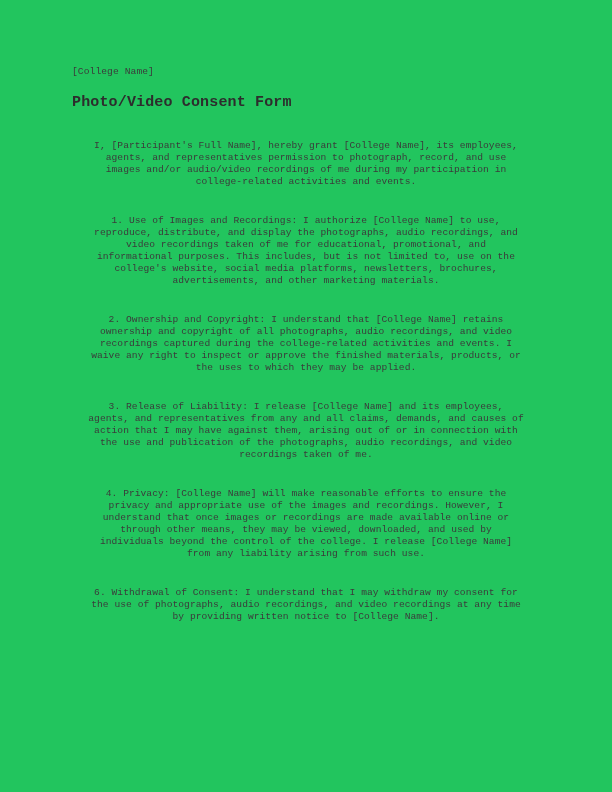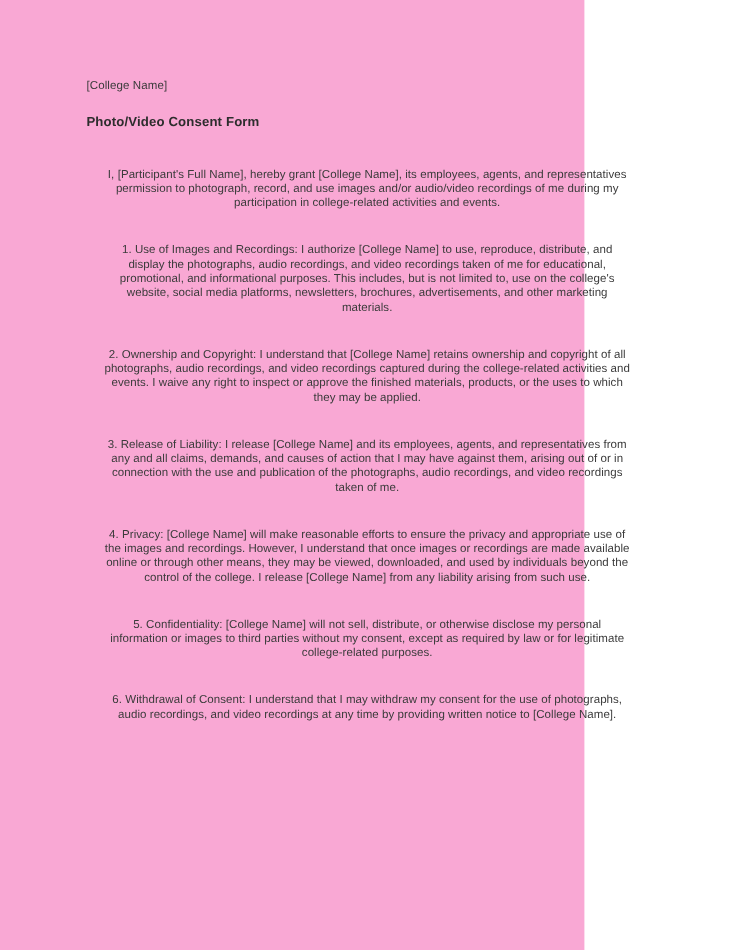--- a/index.html
+++ b/index.html
@@ -12,43 +12,44 @@
     height: 792px;
     background: #ffffff;
     font-family: "Liberation Sans", sans-serif;
     color: #3b3b3b;
     -webkit-font-smoothing: antialiased;
     overflow: hidden;
   }
 
   .page {
     position: relative;
-    width: 487px;
+    width: 612px;
     height: 792px;
-    background: #f9a8d4;
+    background: #22c55e;
     box-sizing: border-box;
+    font-family: Liberation Mono, monospace;
   }
 
   .doc-body {
     position: absolute;
     left: 72px;
     top: 64px;
     width: 468px;
   }
 
   .org-name {
     font-size: 9.6px;
     line-height: 15px;
     color: #3b3b3b;
     margin: 0 0 0 0;
     letter-spacing: 0.01em;
   }
 
   .doc-title {
-    font-size: 11px;
+    font-size: 15px;
     line-height: 15px;
     font-weight: bold;
     color: #2d2d2d;
     margin: 16px 0 0 0;
     letter-spacing: 0.01em;
   }
 
   .para {
     font-size: 9.6px;
     line-height: 12px;
@@ -77,18 +78,17 @@
 
 
     <p class="para gap-clause">1. Use of Images and Recordings: I authorize [College Name] to use, reproduce, distribute, and display the photographs, audio recordings, and video recordings taken of me for educational, promotional, and informational purposes. This includes, but is not limited to, use on the college's website, social media platforms, newsletters, brochures, advertisements, and other marketing materials.</p>
 
     <p class="para gap-clause">2. Ownership and Copyright: I understand that [College Name] retains ownership and copyright of all photographs, audio recordings, and video recordings captured during the college-related activities and events. I waive any right to inspect or approve the finished materials, products, or the uses to which they may be applied.</p>
 
     <p class="para gap-clause">3. Release of Liability: I release [College Name] and its employees, agents, and representatives from any and all claims, demands, and causes of action that I may have against them, arising out of or in connection with the use and publication of the photographs, audio recordings, and video recordings taken of me.</p>
 
     <p class="para gap-clause">4. Privacy: [College Name] will make reasonable efforts to ensure the privacy and appropriate use of the images and recordings. However, I understand that once images or recordings are made available online or through other means, they may be viewed, downloaded, and used by individuals beyond the control of the college. I release [College Name] from any liability arising from such use.</p>
 
-    <p class="para gap-clause">5. Confidentiality: [College Name] will not sell, distribute, or otherwise disclose my personal information or images to third parties without my consent, except as required by law or for legitimate college-related purposes.</p>
 
     <p class="para gap-clause">6. Withdrawal of Consent: I understand that I may withdraw my consent for the use of photographs, audio recordings, and video recordings at any time by providing written notice to [College Name].</p>
 
   </div>
 </div>
 
 </body></html>

